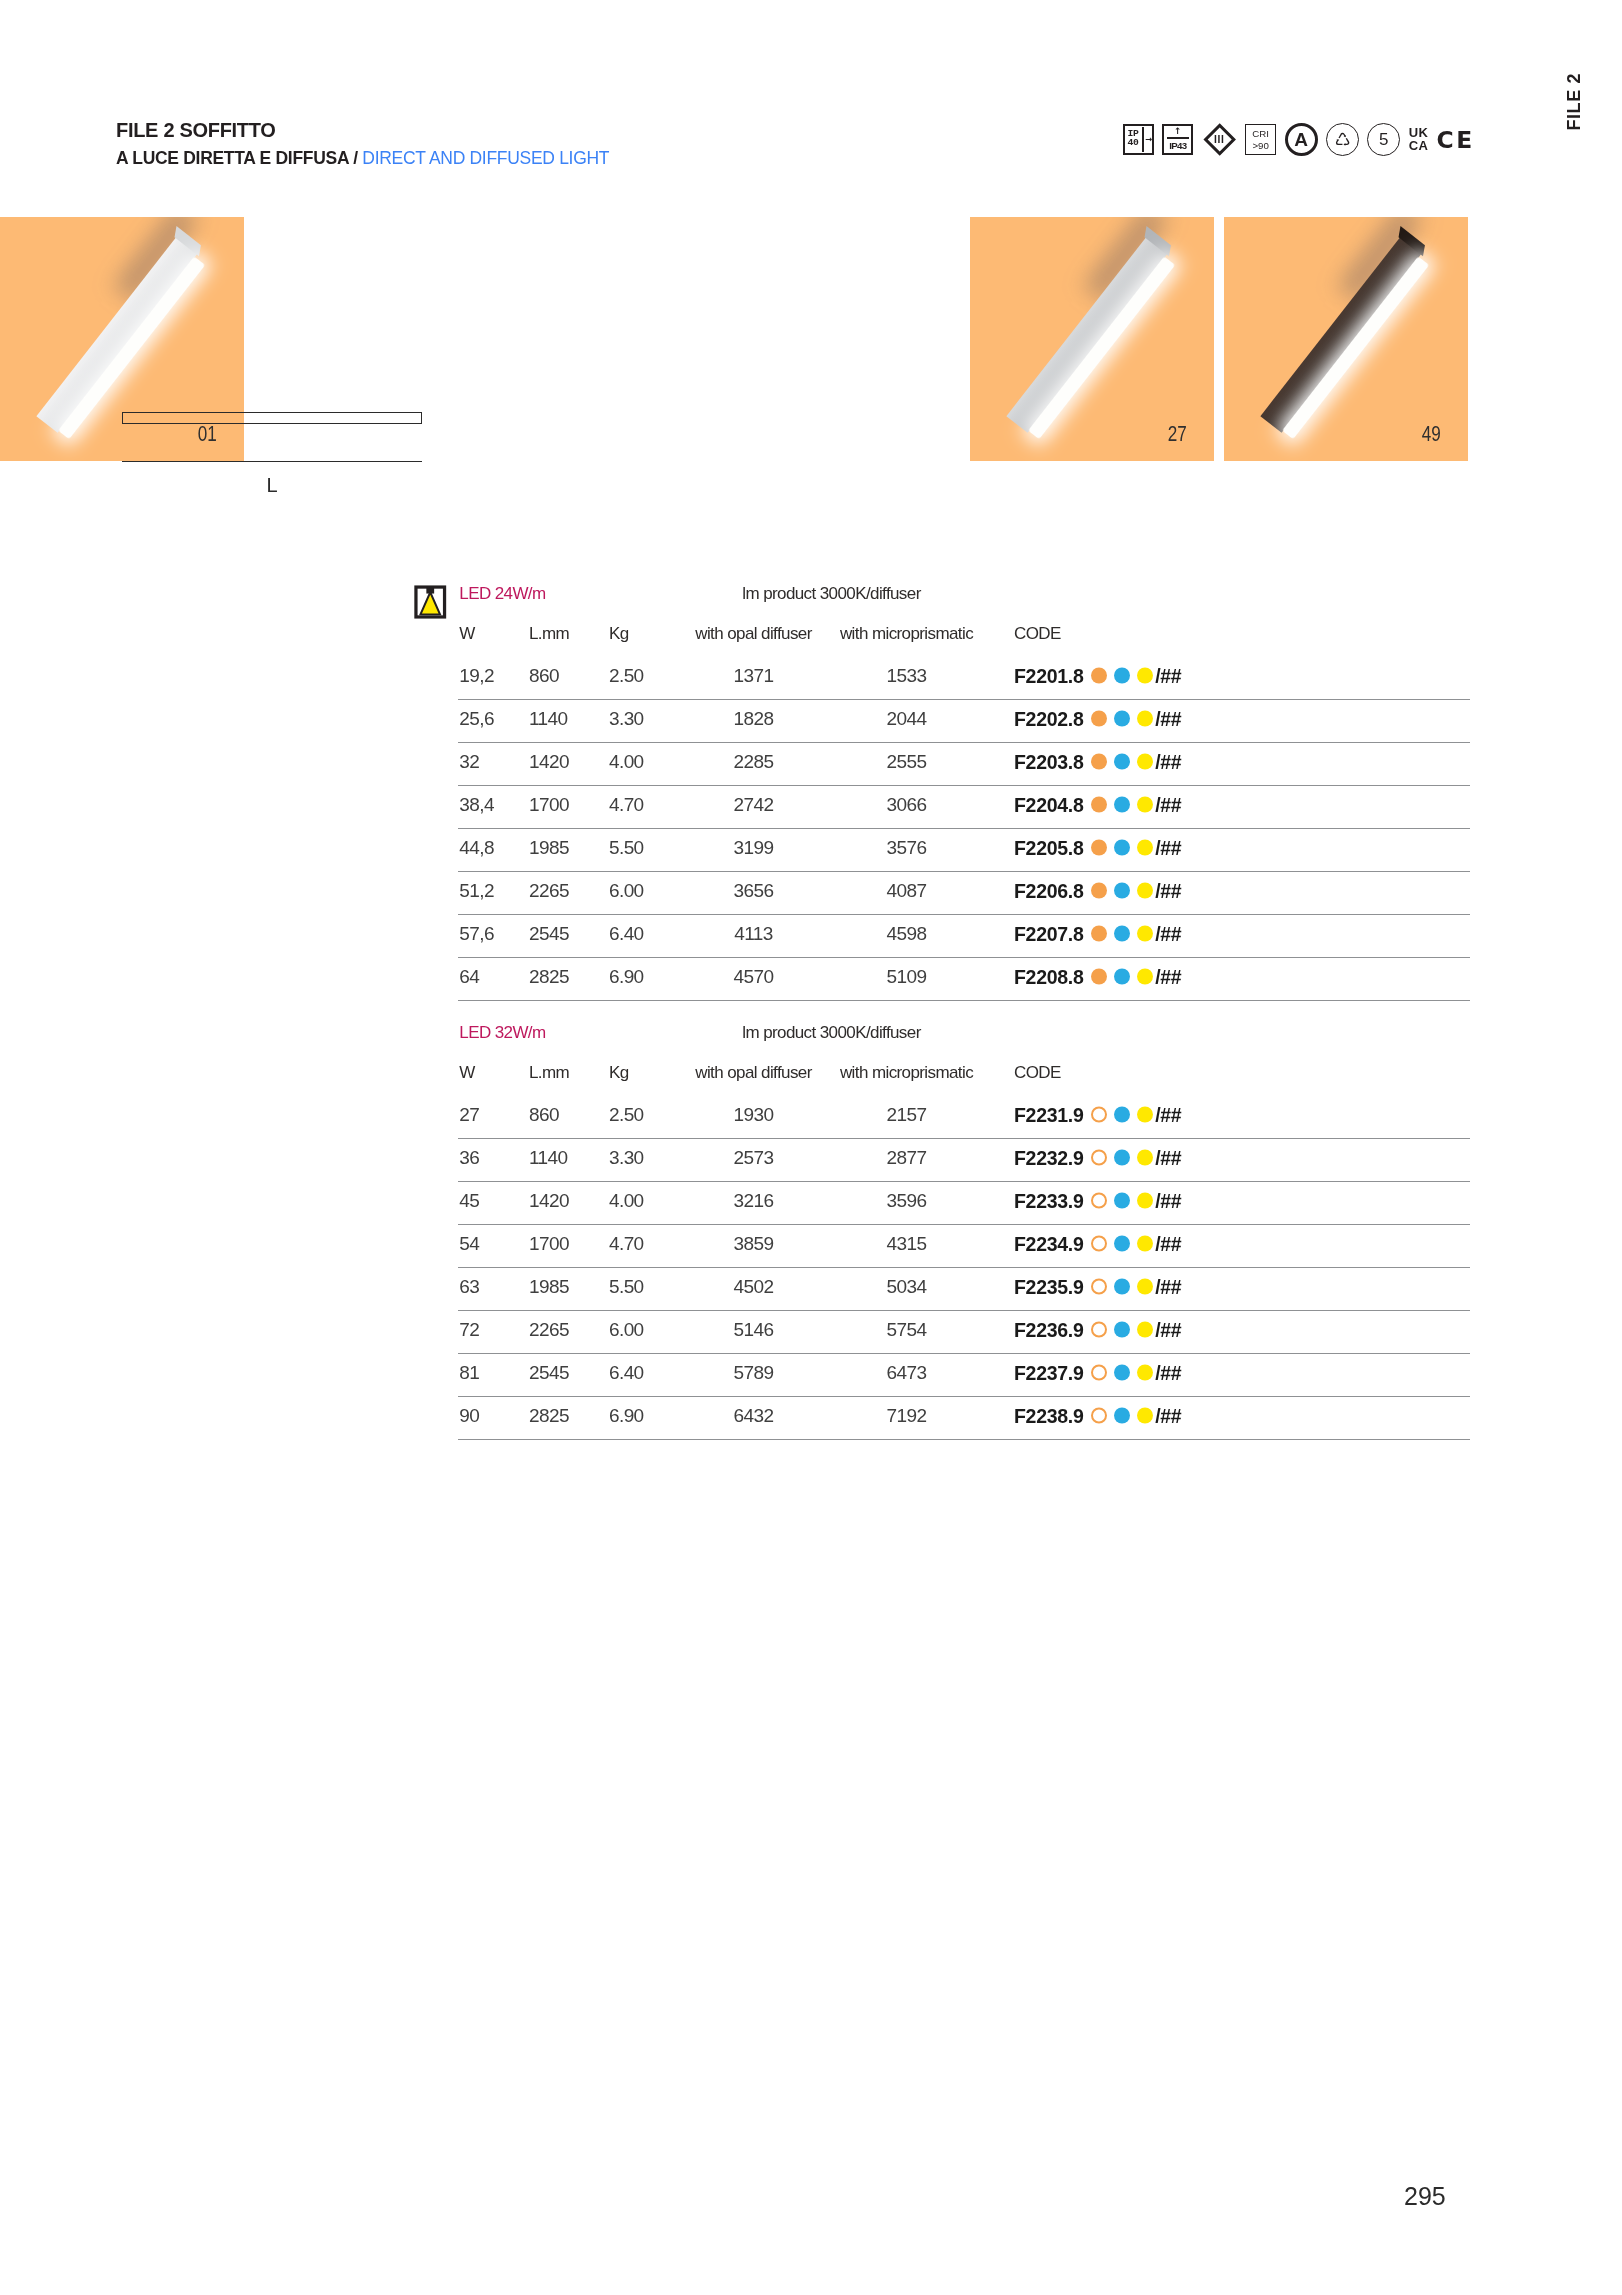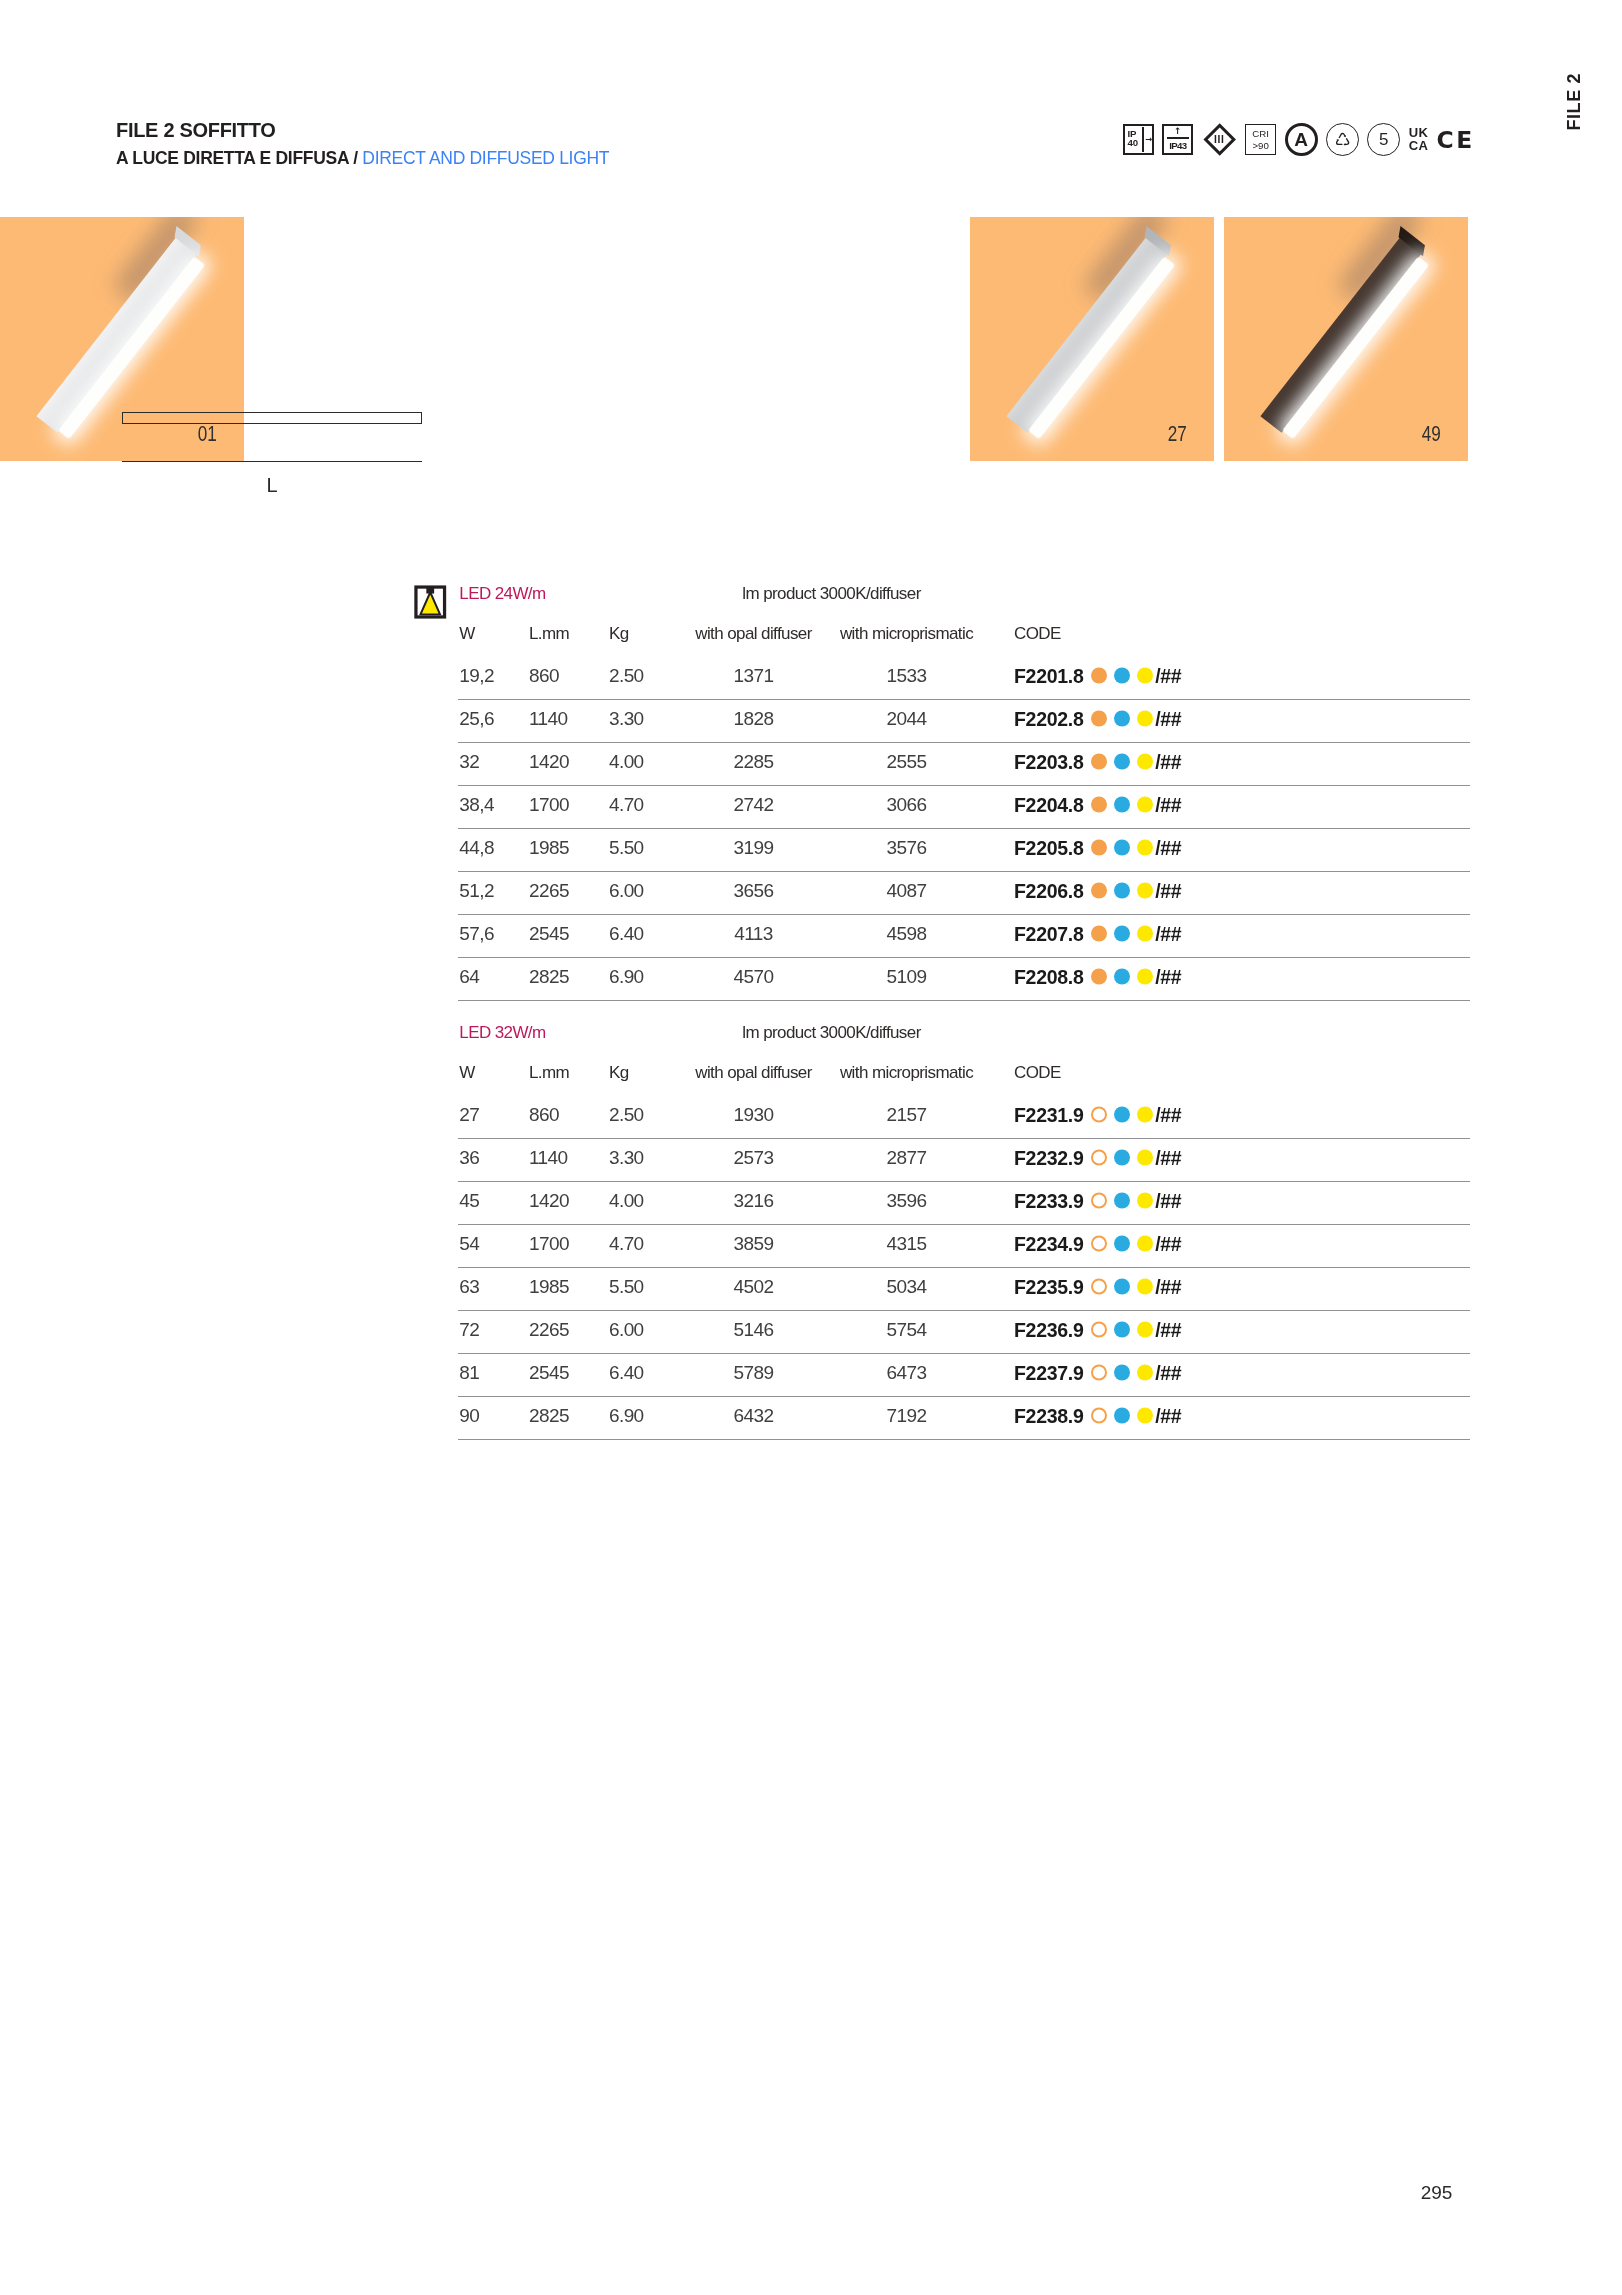--- a/index.html
+++ b/index.html
@@ -12,21 +12,21 @@
   .page-subtitle b{font-weight:bold;}
   .page-subtitle span{font-weight:normal;color:#3b82f6;}
 
   .side-tab{position:absolute;right:38px;top:73px;writing-mode:vertical-rl;transform:rotate(180deg);
             font-size:18px;font-weight:bold;letter-spacing:0.6px;}
 
   
   .certs{position:absolute;left:1123px;top:122px;height:35px;display:flex;align-items:center;gap:8.4px;}
   .cbox{box-sizing:border-box;width:31px;height:31px;border:2.6px solid #231f20;position:relative;flex:none;}
   .cbox.thin{border-width:1.3px;}
-  .ip40-txt{position:absolute;left:2.6px;top:3.2px;font-weight:bold;font-size:9.7px;line-height:0.95;letter-spacing:-0.3px;}
+  .ip40-txt{position:absolute;left:2.6px;top:3.2px;font-weight:bold;font-size:9.7px;line-height:0.95;letter-spacing:-0.3px;font-family:Liberation Mono, monospace;}
   .ip40-bar{position:absolute;right:7.8px;top:1.3px;bottom:1.3px;width:1.9px;background:#231f20;}
   .ip40-arrow{position:absolute;right:0px;top:7.8px;font-size:8.4px;font-weight:bold;font-family:"DejaVu Sans",sans-serif;}
   .ip43-arrow{position:absolute;top:0px;left:0;width:100%;text-align:center;font-size:9px;font-weight:bold;font-family:"DejaVu Sans",sans-serif;}
   .ip43-line{position:absolute;top:11px;left:2.6px;right:2.6px;height:1.9px;background:#231f20;}
   .ip43-txt{position:absolute;bottom:1.9px;left:0;width:100%;text-align:center;font-weight:bold;font-size:9.7px;letter-spacing:-0.6px;}
   .cdiamond{width:35px;height:35px;position:relative;flex:none;}
   .diamond-sq{position:absolute;inset:5.8px;border:3.2px solid #231f20;transform:rotate(45deg);box-sizing:border-box;}
   .diamond-txt{position:absolute;inset:0;display:flex;align-items:center;justify-content:center;
                font-weight:bold;font-size:10.4px;letter-spacing:0.6px;}
   .cri-txt{position:absolute;inset:0;display:flex;flex-direction:column;align-items:center;justify-content:center;
@@ -72,21 +72,21 @@
   .col-3{left:224px;width:143px;text-align:center;}
   .col-4{left:374px;width:149px;text-align:center;}
   .col-5{left:556px;}
   .t-row{position:relative;height:42px;border-bottom:1.3px solid #8f9194;}
   .t-row .cell{position:absolute;top:45%;transform:translateY(-50%);font-size:19px;color:#3f3f3f;letter-spacing:-0.6px;}
   .t-row .code{display:flex;align-items:center;letter-spacing:0;}
   .t-row .code b{font-size:19.5px;font-weight:bold;color:#1a1a1a;letter-spacing:-0.3px;}
   .dot{width:16.2px;height:16.2px;border-radius:50%;display:inline-block;margin-left:7.1px;box-sizing:border-box;flex:none;}
   .suffix{margin-left:1.9px;}
 
-  .page-number{position:absolute;left:1404px;top:2182px;width:65px;text-align:center;font-size:19px;color:#2b2b2b;}
+  .page-number{position:absolute;left:1404px;top:2182px;width:65px;text-align:left;font-size:25px;color:#2b2b2b;}
 </style>
 </head>
 <body>
 
 <div class="page">
 
   <div class="page-title">FILE 2 SOFFITTO</div>
   <div class="page-subtitle">
     <b>A LUCE DIRETTA E  DIFFUSA / </b><span>DIRECT AND DIFFUSED LIGHT</span>
   </div>

